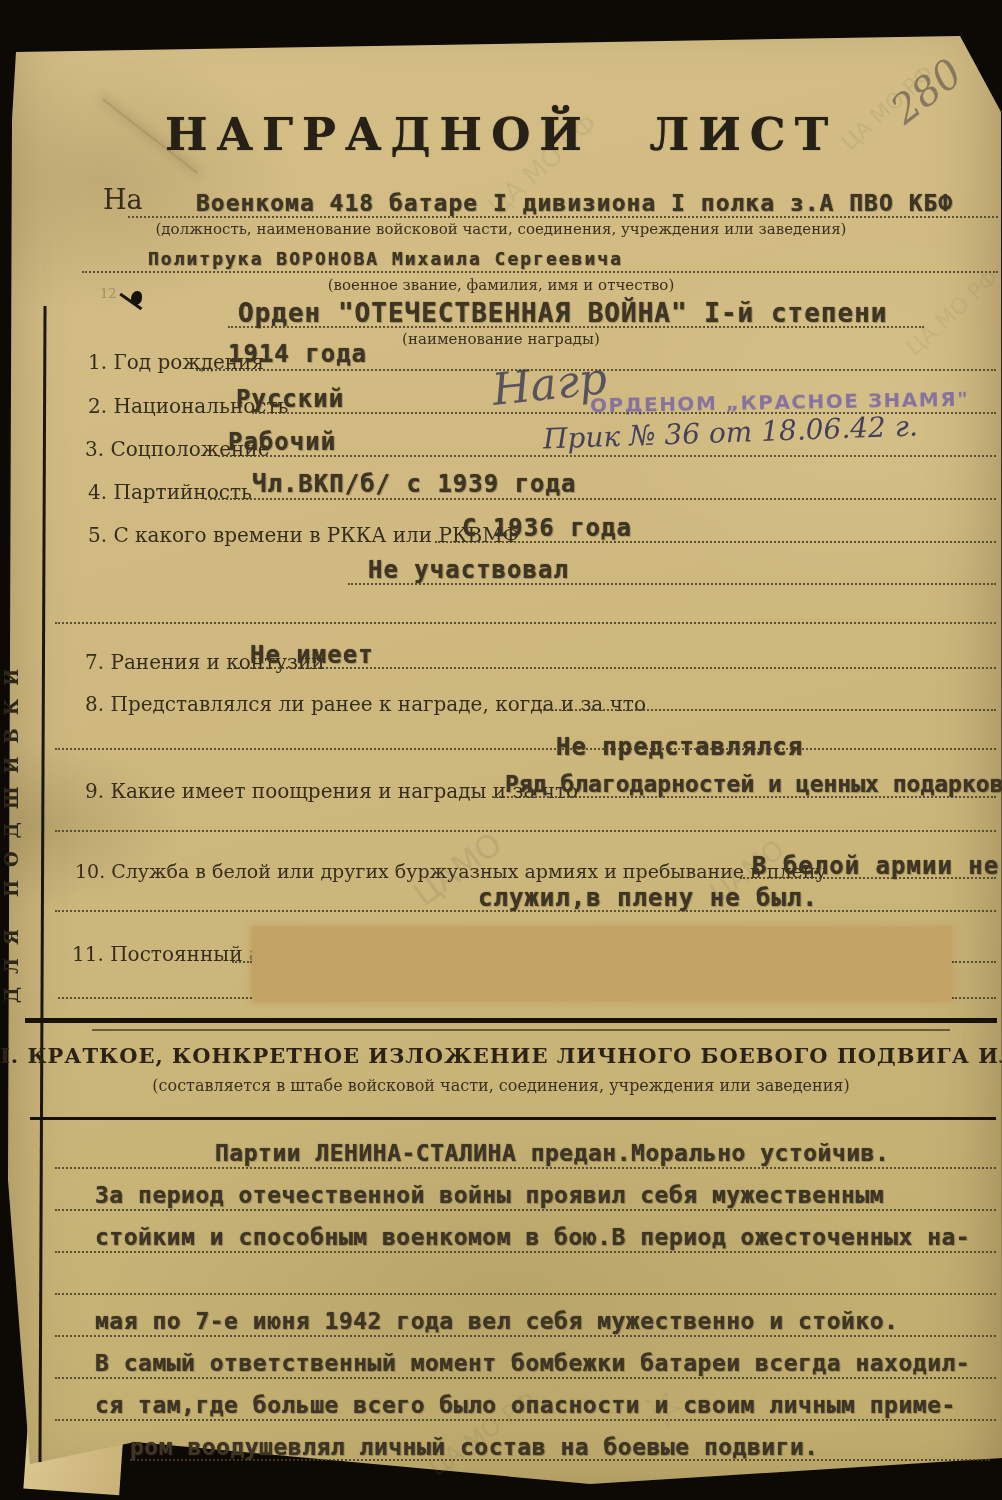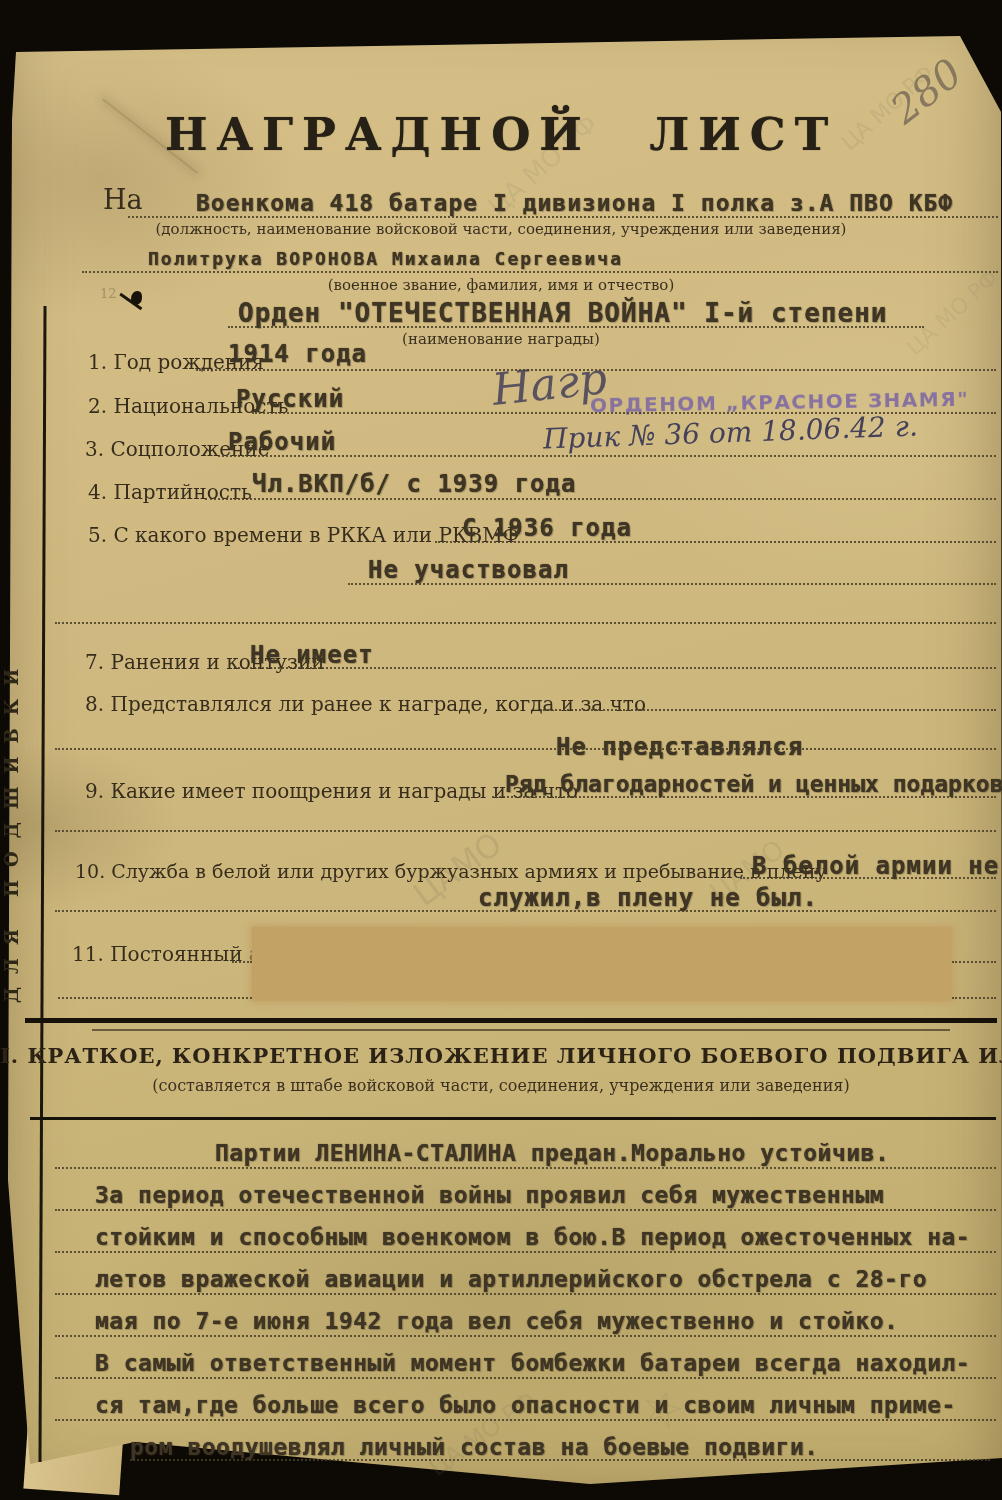--- a/index.html
+++ b/index.html
@@ -168,21 +168,20 @@
 
   <div class="abs typed body-line" style="left:215px;top:1140px;">Партии ЛЕНИНА-СТАЛИНА предан.Морально устойчив.</div>
   <div class="dl" style="left:55px;top:1167px;width:941px;"></div>
 
   <div class="abs typed body-line" style="left:95px;top:1182px;">За период отечественной войны проявил себя мужественным</div>
   <div class="dl" style="left:55px;top:1209px;width:941px;"></div>
 
   <div class="abs typed body-line" style="left:95px;top:1224px;">стойким и способным военкомом в бою.В период ожесточенных на-</div>
   <div class="dl" style="left:55px;top:1251px;width:941px;"></div>
 
-  <div class="abs typed body-line" style="left:95px;top:1266px;">летов вражеской авиации и артиллерийского обстрела с 28-го</div>
   <div class="dl" style="left:55px;top:1293px;width:941px;"></div>
 
   <div class="abs typed body-line" style="left:95px;top:1308px;">мая по 7-е июня 1942 года вел себя мужественно и стойко.</div>
   <div class="dl" style="left:55px;top:1335px;width:941px;"></div>
 
   <div class="abs typed body-line" style="left:95px;top:1350px;">В самый ответственный момент бомбежки батареи  всегда находил-</div>
   <div class="dl" style="left:55px;top:1377px;width:941px;"></div>
 
   <div class="abs typed body-line" style="left:95px;top:1392px;">ся там,где больше всего было опасности и своим личным приме-</div>
   <div class="dl" style="left:55px;top:1419px;width:941px;"></div>

